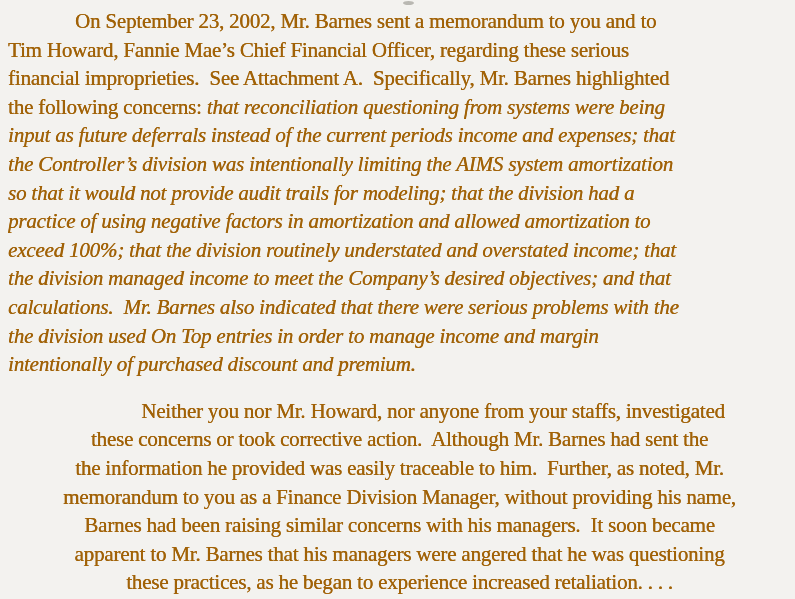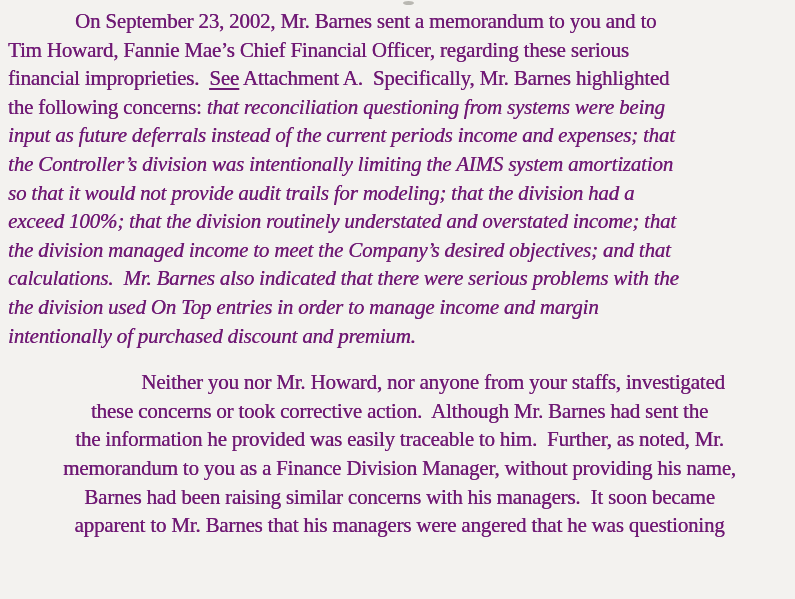--- a/index.html
+++ b/index.html
@@ -26,53 +26,55 @@
   .paragraph + .paragraph { margin-top: 18px; text-align: center; }
   .line {
     white-space: pre;        
     height: 28.6px;
     line-height: 28.6px;
     overflow: hidden;
   }
   .line.indent { padding-left: 67px; }
   .seg-normal { font-style: normal; }
   .seg-italic { font-style: italic; }
-  .seg-underline { text-decoration: underline; text-underline-offset: 3px; }
+  .seg-underline { text-underline-offset: 3px; }
   .speck {
     position: absolute;
     left: 403px;
     top: 1px;
     width: 11px;
     height: 4px;
     border-radius: 50%;
     background: #b9b8b2;
   }
 </style>
 </head>
 <body>
 
-<div class="page" style="background: rgb(243, 242, 239); color: #701a75;">
+<div class="page" style="background: rgb(243, 242, 239); color: #a16207;">
   <div class="speck"></div>
   <div class="doc">
       <div class="paragraph">
         <div class="line indent"><span class="seg-normal">On September 23, 2002, Mr. Barnes sent a memorandum to you and to</span></div>
         <div class="line"><span class="seg-normal">Tim Howard, Fannie Mae’s Chief Financial Officer, regarding these serious</span></div>
         <div class="line"><span class="seg-normal">financial improprieties.  </span><span class="seg-underline">See</span><span class="seg-normal"> Attachment A.  Specifically, Mr. Barnes highlighted</span></div>
         <div class="line"><span class="seg-normal">the following concerns: </span><span class="seg-italic">that reconciliation questioning from systems were being</span></div>
         <div class="line"><span class="seg-italic">input as future deferrals instead of the current periods income and expenses; that</span></div>
         <div class="line"><span class="seg-italic">the Controller’s division was intentionally limiting the AIMS system amortization</span></div>
         <div class="line"><span class="seg-italic">so that it would not provide audit trails for modeling; that the division had a</span></div>
+        <div class="line"><span class="seg-italic">practice of using negative factors in amortization and allowed amortization to</span></div>
         <div class="line"><span class="seg-italic">exceed 100%; that the division routinely understated and overstated income; that</span></div>
         <div class="line"><span class="seg-italic">the division managed income to meet the Company’s desired objectives; and that</span></div>
         <div class="line"><span class="seg-italic">calculations.  Mr. Barnes also indicated that there were serious problems with the</span></div>
         <div class="line"><span class="seg-italic">the division used On Top entries in order to manage income and margin</span></div>
         <div class="line"><span class="seg-italic">intentionally of purchased discount and premium.</span></div>
       </div>
       <div class="paragraph">
         <div class="line indent"><span class="seg-normal">Neither you nor Mr. Howard, nor anyone from your staffs, investigated</span></div>
         <div class="line"><span class="seg-normal">these concerns or took corrective action.  Although Mr. Barnes had sent the</span></div>
         <div class="line"><span class="seg-normal">the information he provided was easily traceable to him.  Further, as noted, Mr.</span></div>
         <div class="line"><span class="seg-normal">memorandum to you as a Finance Division Manager, without providing his name,</span></div>
         <div class="line"><span class="seg-normal">Barnes had been raising similar concerns with his managers.  It soon became</span></div>
         <div class="line"><span class="seg-normal">apparent to Mr. Barnes that his managers were angered that he was questioning</span></div>
+        <div class="line"><span class="seg-normal">these practices, as he began to experience increased retaliation. . . .</span></div>
       </div>
     </div>
 </div>
 
 </body></html>

